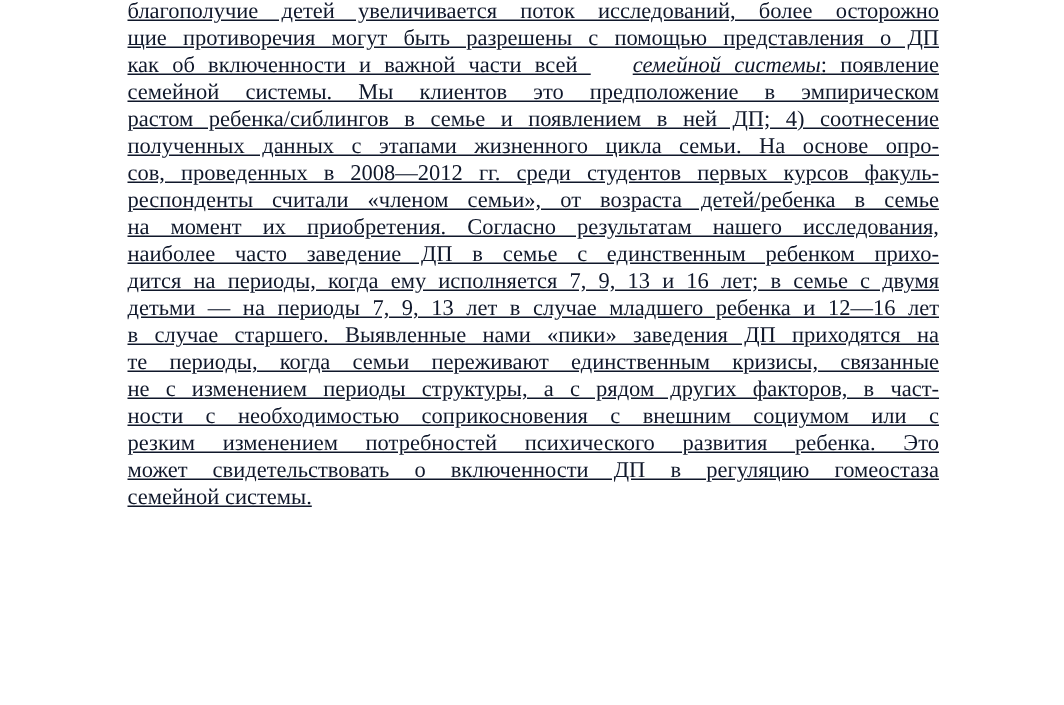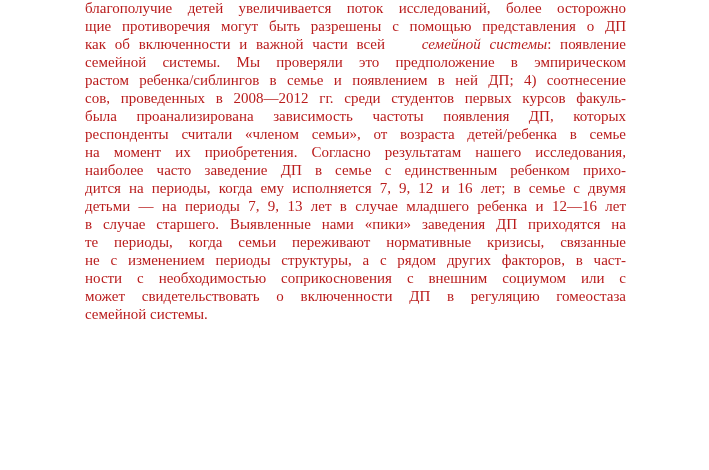--- a/index.html
+++ b/index.html
@@ -9,23 +9,24 @@
     background: #ffffff;
     position: relative;
     overflow: hidden;
     font-family: "Liberation Serif", "DejaVu Serif", serif;
   }
   .textblock {
     position: absolute;
     left: 85px;
     top: -1px;
     width: 541px;
-    color: #b91c1c;
+    color: #0f172a;
     font-size: 15px;
     line-height: 18px;
+    text-decoration: underline;
   }
   .line {
     text-align: justify;
     text-align-last: justify;
     white-space: normal;
     height: 18px;
     overflow: visible;
   }
   .line.last {
     text-align-last: left;
@@ -33,29 +34,30 @@
   .line em { font-style: italic; margin-left: 28px; }
 </style>
 </head>
 <body>
 
 <main>
   <article class="textblock">
     <div class="line">благополучие детей увеличивается поток исследований, более осторожно</div>
     <div class="line">щие противоречия могут быть разрешены с помощью представления о ДП</div>
     <div class="line"><span>как об включенности и важной части всей </span><em>семейной системы</em><span>: появление</span></div>
-    <div class="line">семейной системы. Мы проверяли это предположение в эмпирическом</div>
+    <div class="line">семейной системы. Мы клиентов это предположение в эмпирическом</div>
     <div class="line">растом ребенка/сиблингов в семье и появлением в ней ДП; 4) соотнесение</div>
+    <div class="line">полученных данных с этапами жизненного цикла семьи. На основе опро-</div>
     <div class="line">сов, проведенных в 2008—2012 гг. среди студентов первых курсов факуль-</div>
-    <div class="line">была проанализирована зависимость частоты появления ДП, которых</div>
     <div class="line">респонденты считали «членом семьи», от возраста детей/ребенка в семье</div>
     <div class="line">на момент их приобретения. Согласно результатам нашего исследования,</div>
     <div class="line">наиболее часто заведение ДП в семье с единственным ребенком прихо-</div>
-    <div class="line">дится на периоды, когда ему исполняется 7, 9, 12 и 16 лет; в семье с двумя</div>
+    <div class="line">дится на периоды, когда ему исполняется 7, 9, 13 и 16 лет; в семье с двумя</div>
     <div class="line">детьми — на периоды 7, 9, 13 лет в случае младшего ребенка и 12—16 лет</div>
     <div class="line">в случае старшего. Выявленные нами «пики» заведения ДП приходятся на</div>
-    <div class="line">те периоды, когда семьи переживают нормативные кризисы, связанные</div>
+    <div class="line">те периоды, когда семьи переживают единственным кризисы, связанные</div>
     <div class="line">не с изменением периоды структуры, а с рядом других факторов, в част-</div>
     <div class="line">ности с необходимостью соприкосновения с внешним социумом или с</div>
+    <div class="line">резким изменением потребностей психического развития ребенка. Это</div>
     <div class="line">может свидетельствовать о включенности ДП в регуляцию гомеостаза</div>
     <div class="line last">семейной системы.</div>
   </article>
 </main>
 
 </body></html>

